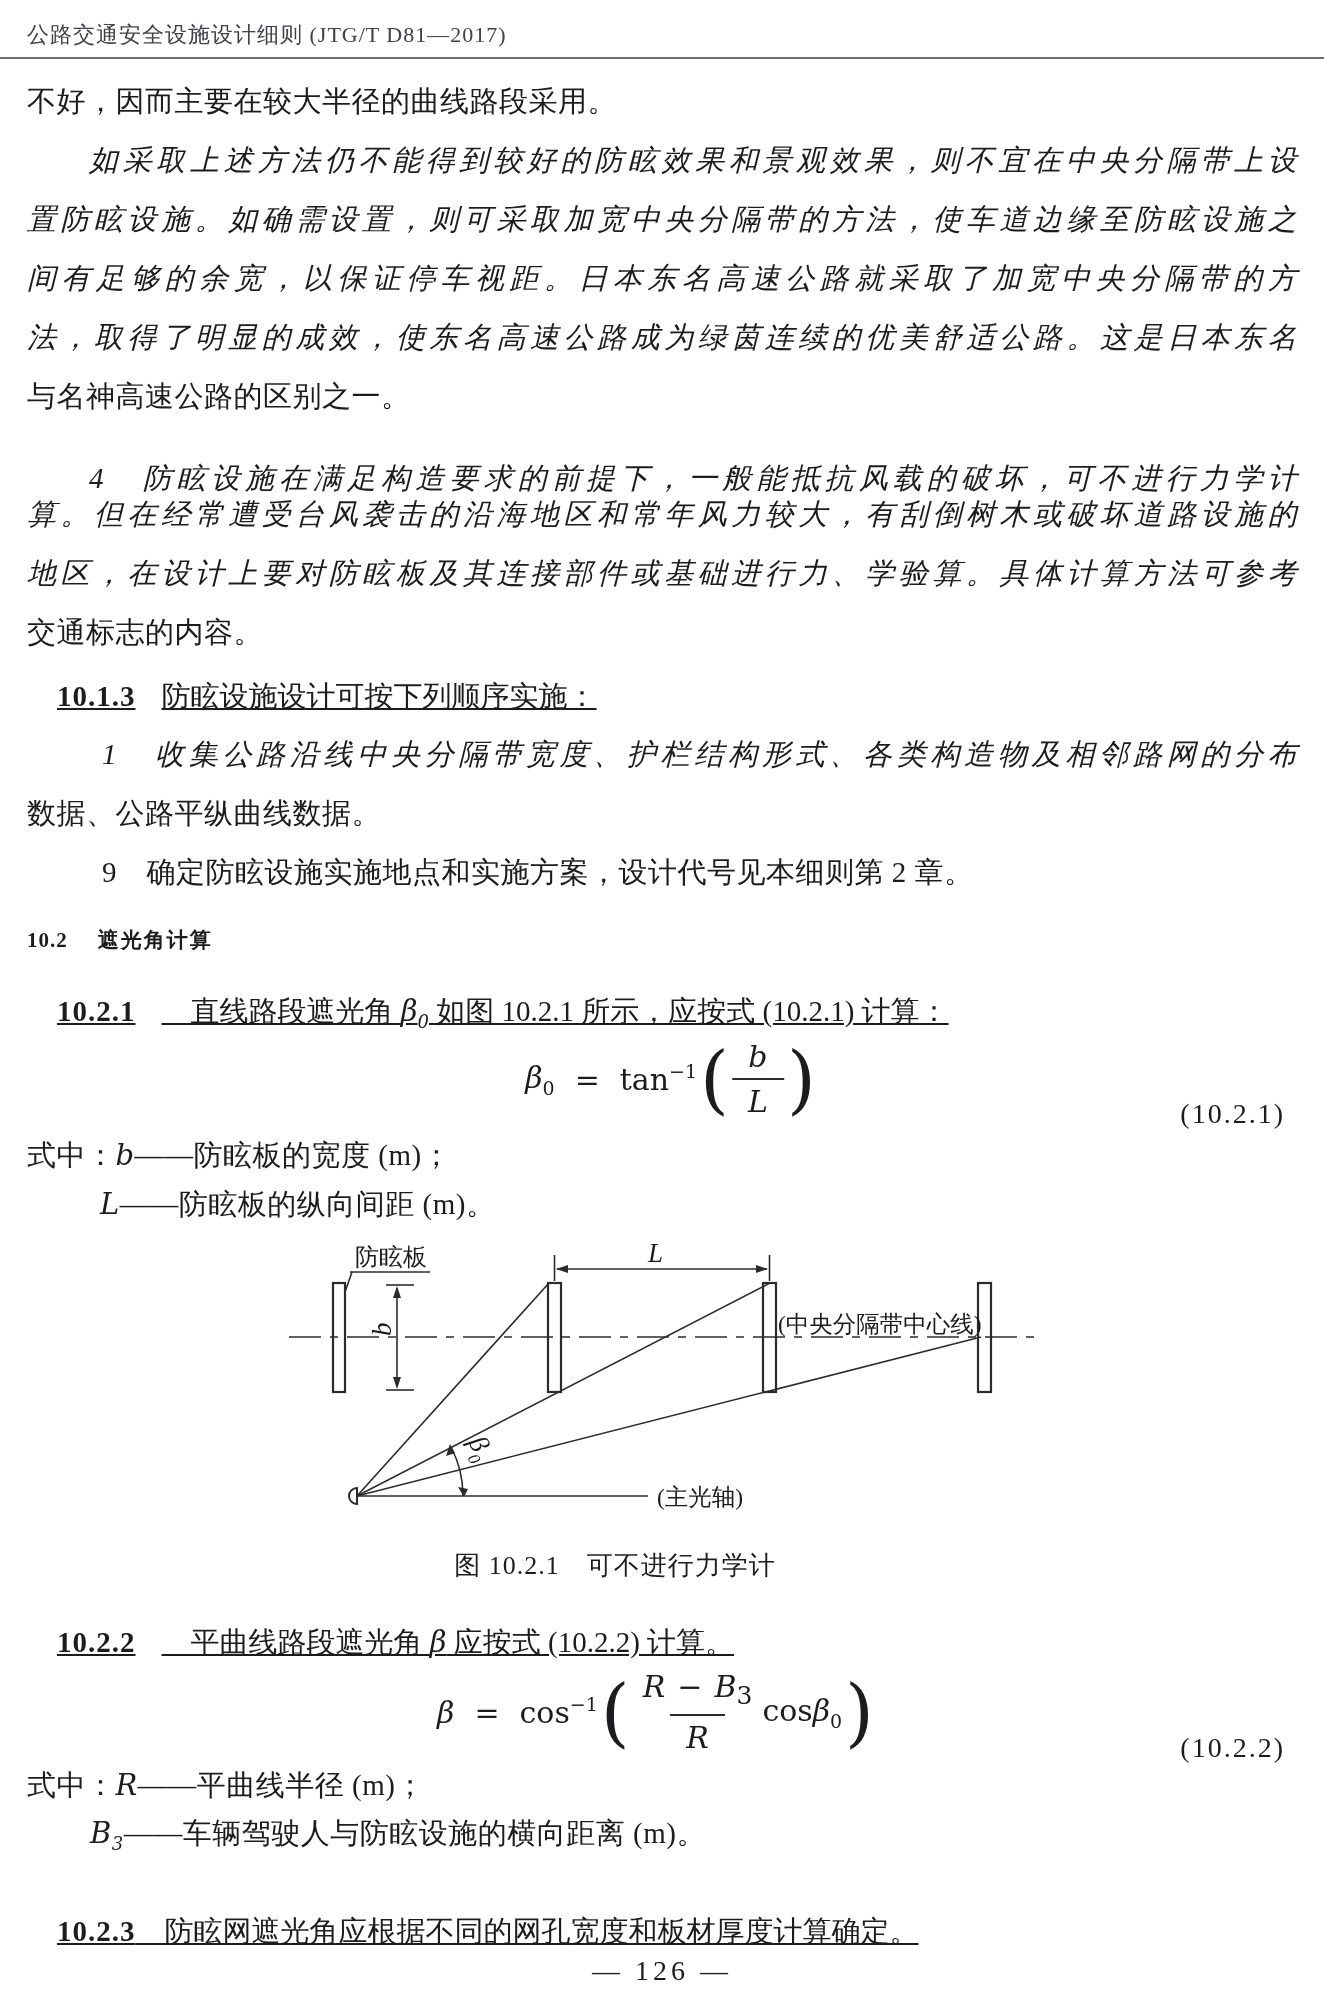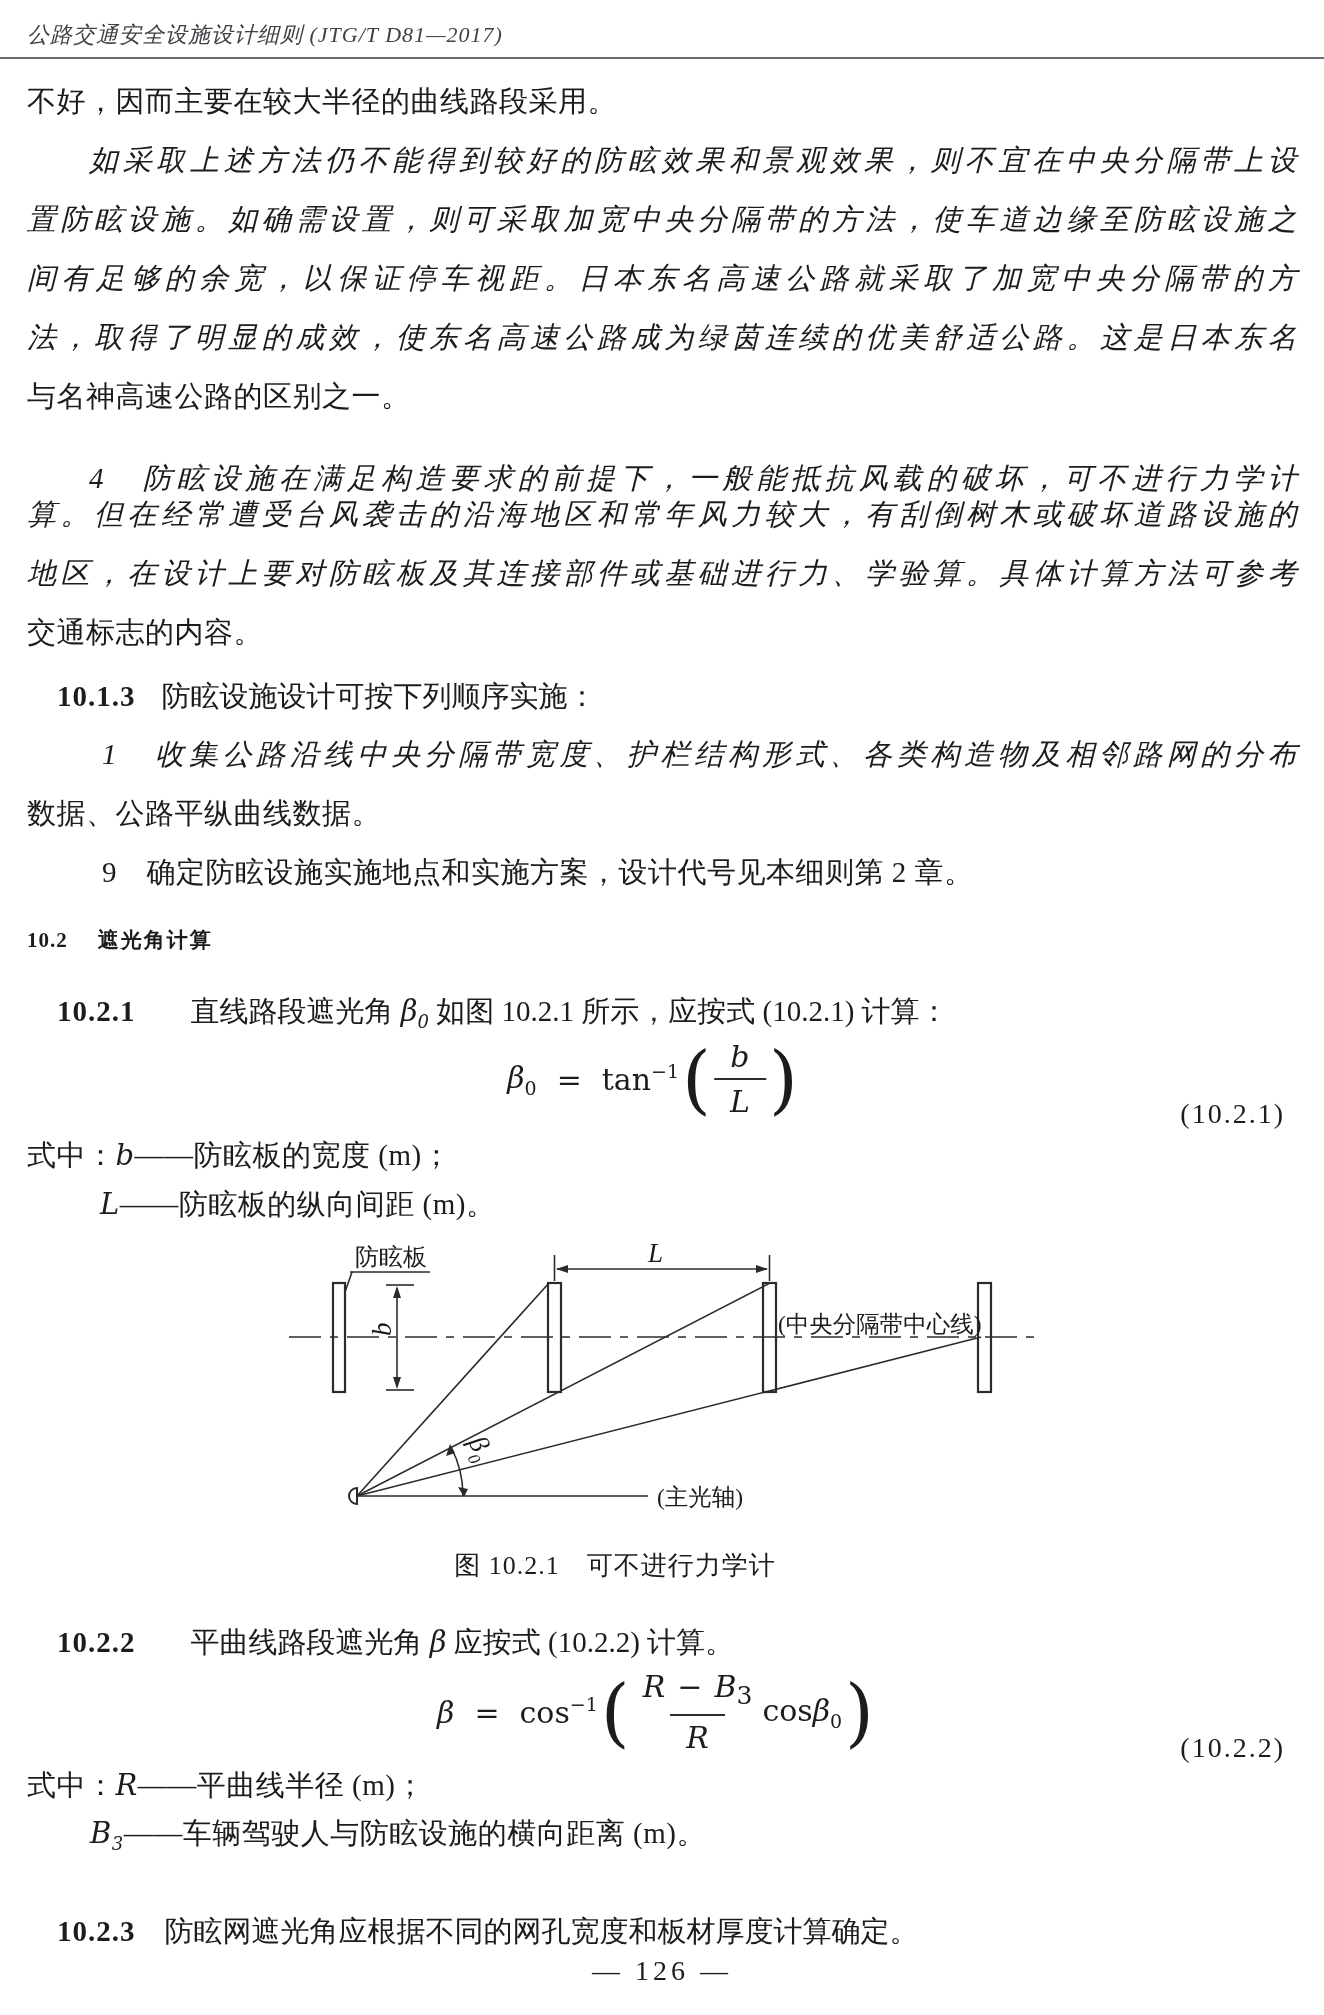--- a/index.html
+++ b/index.html
@@ -5,26 +5,26 @@
   html,body{margin:0;padding:0;}
   body{width:1324px;height:2015px;position:relative;background:#ffffff;overflow:hidden;
        font-family:"Liberation Serif","DejaVu Serif",serif;color:var(--text);}
   .abs{position:absolute;}
   .line{position:absolute;left:27px;width:1270px;height:36px;line-height:36px;
         font-size:29px;letter-spacing:0.5px;}
   .just{text-align:justify;text-align-last:justify;letter-spacing:0.2px;font-style:italic;}
   .ind-para{text-indent:62px;}
   .ind-item{text-indent:75px;}
   .hnum{font-weight:700;margin-right:26px;letter-spacing:1px;}
-  .hline{position:absolute;left:57px;width:1240px;height:38px;line-height:38px;font-size:29px;}
+  .hline{position:absolute;left:57px;width:1240px;height:38px;line-height:38px;font-size:29px;text-decoration:underline;}
   .sec-major{position:absolute;left:27px;top:920px;height:40px;line-height:40px;font-size:21px;font-weight:700;}
   .sec-major .num{font-family:"Liberation Serif",serif;margin-right:30px;letter-spacing:1px;}
   .sec-major .ttl{font-family:"Liberation Sans","DejaVu Sans",sans-serif;letter-spacing:2px;}
   .header-line{position:absolute;left:27px;top:20px;height:30px;line-height:30px;
-        font-size:22px;color:var(--header_text);letter-spacing:1px;font-style:italic;}
+        font-size:22px;color:var(--header_text);letter-spacing:1px;}
   .rule{position:absolute;left:0px;top:57px;width:1324px;height:2px;background:var(--rule);}
   .ivar{font-style:italic;font-family:"DejaVu Serif",serif;}
   sub.small{font-size:18px;}
   
   .equation{position:absolute;display:flex;align-items:center;transform:translateX(-50%);
             font-size:30px;font-family:"DejaVu Serif",serif;}
   .equation i{font-style:italic;}
   .egroup{display:inline-block;white-space:nowrap;}
   .egroup sub{font-size:19px;vertical-align:-0.35em;}
   .egroup sup{font-size:19px;vertical-align:0.65em;}
@@ -72,21 +72,21 @@
 <div class="line ind-item" style="top:854px">9　确定防眩设施实施地点和实施方案，设计代号见本细则第 2 章。</div>
 
 <div class="sec-major">
   <span class="num">10.2</span><span class="ttl">遮光角计算</span>
 </div>
 
 <div class="hline" style="top:992px">
   <span class="hnum">10.2.1</span><span>　直线路段遮光角 </span><span class="ivar">β</span><sub class="small ivar">0</sub><span> 如图 10.2.1 所示，应按式 (10.2.1) 计算：</span>
 </div>
 
-<div class="equation" style="top:1040px;left:654px;height:78px;">
+<div class="equation" style="top:1040px;left:672px;height:78px;">
   <span class="egroup"><i>β</i><sub>0</sub></span>
   <span class="erel">=</span>
   <span class="egroup"><span>tan</span><sup>−1</sup></span>
   <span class="bigp">(</span>
   <span class="frac">
     <span class="fnum"><i>b</i></span>
     <span class="fden"><i>L</i></span>
   </span>
   <span class="bigp">)</span>
 </div>

